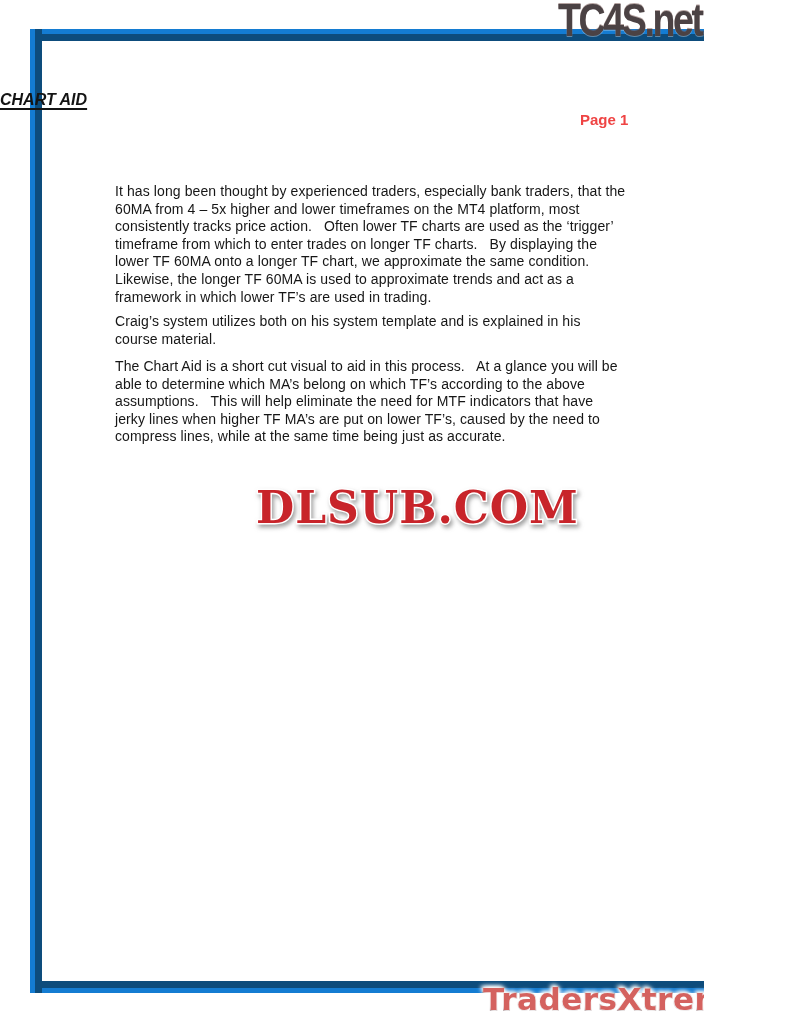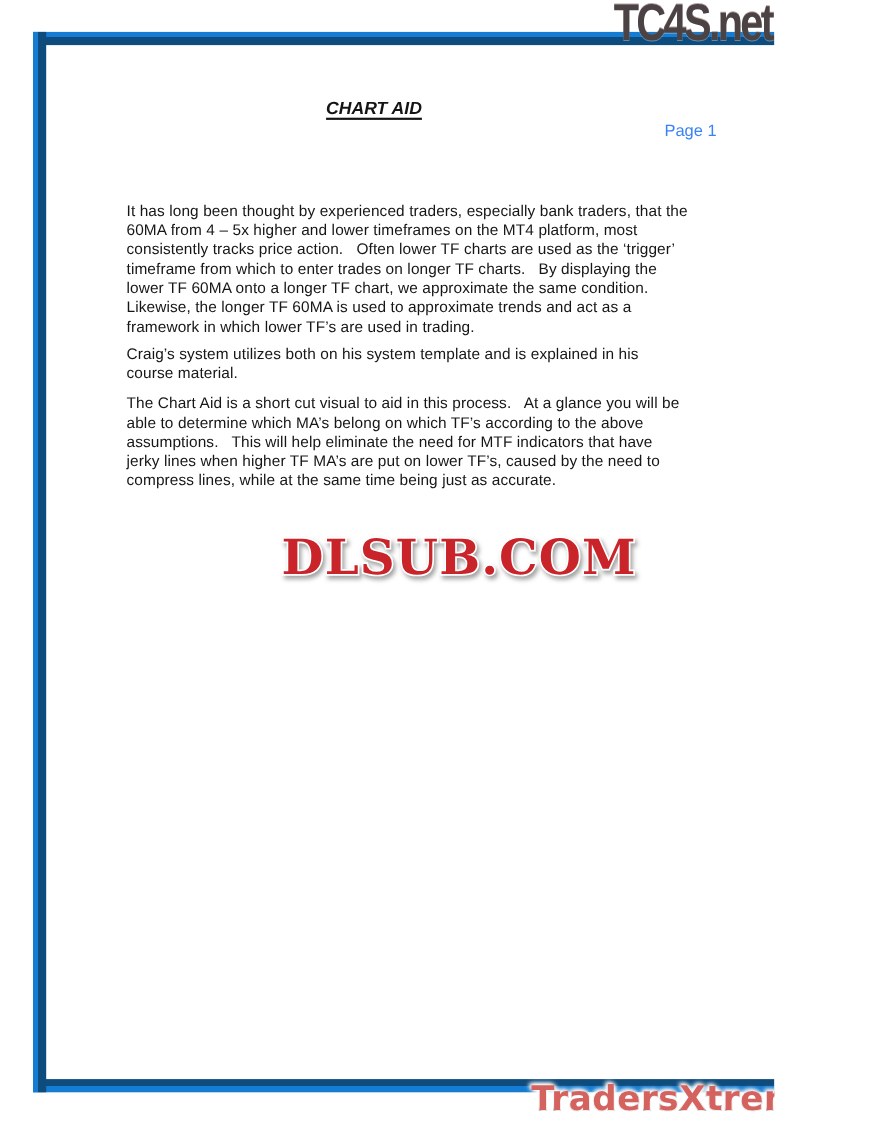--- a/index.html
+++ b/index.html
@@ -76,32 +76,31 @@
     color:var(--tradersx-fill,#d4625f);
     -webkit-text-stroke:1.5px var(--tradersx-stroke,#4f2327);
     paint-order:stroke fill;
     text-shadow:0 0 2px #fff,0 0 4px #fff,0 0 6px #fff,2px 2px 4px #fff,-2px -2px 4px #fff;
     cursor:pointer;
   }
   
   .doc-title{
     position:absolute;z-index:3;
     left:0;right:24px;top:91px;
-    text-align:center;
     font-size:16px;font-weight:bold;font-style:italic;
     text-decoration:underline;
     text-decoration-thickness:2px;
     text-underline-offset:3px;
     color:#141414;
   }
   .page-label{
     position:absolute;z-index:3;
-    left:604px;top:111px;
-    font-size:15px;font-weight:normal;
-    color:#3b82f6;
+    left:580px;top:111px;
+    font-size:15px;font-weight:bold;
+    color:#ef4444;
   }
   .para{
     position:absolute;z-index:3;
     left:115px;width:600px;
     font-size:14px;line-height:17.6px;
     letter-spacing:0.1px;
     white-space:pre-wrap;
     color:#161616;
   }
   .para-1{top:183px;}

